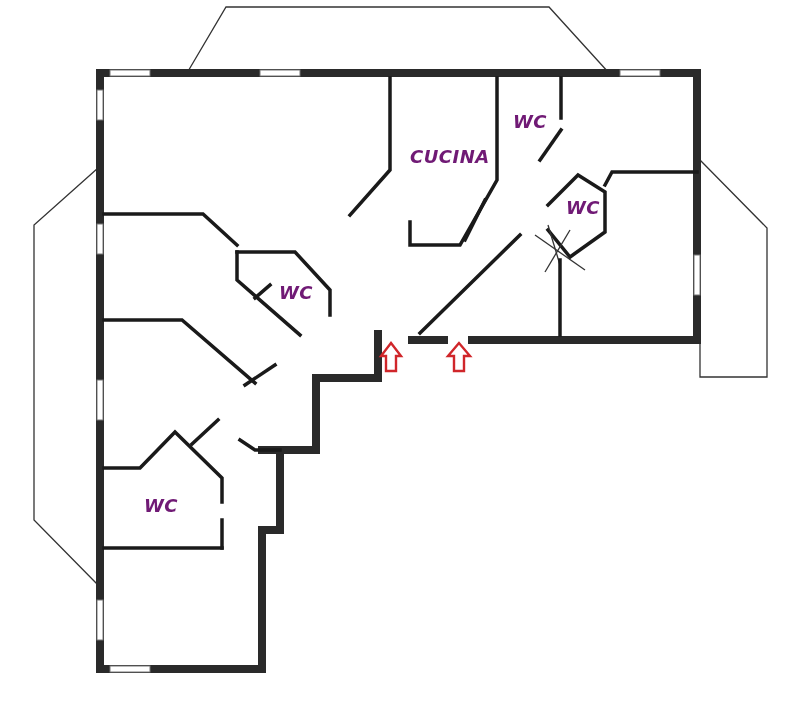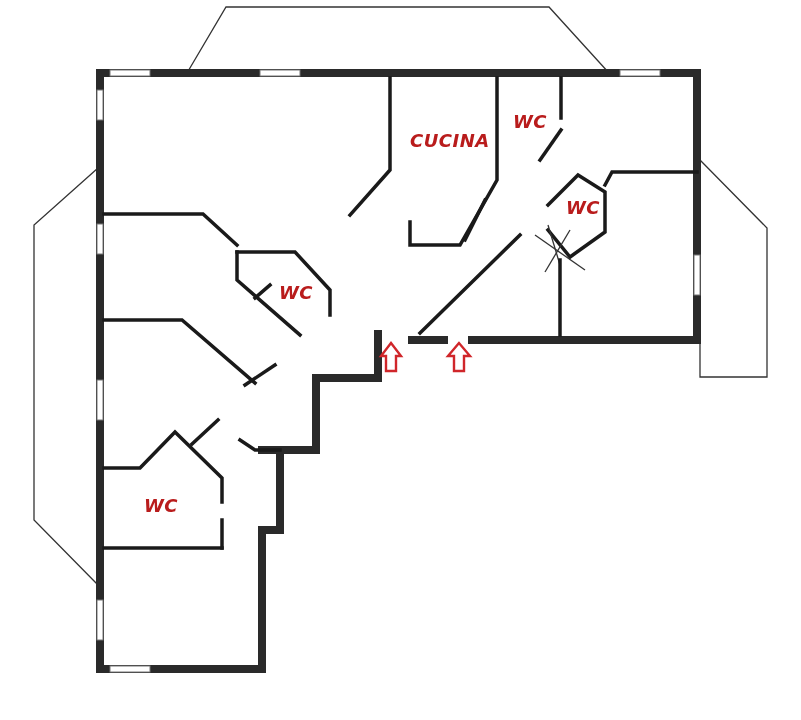--- a/index.html
+++ b/index.html
@@ -3,21 +3,21 @@
 <meta charset="utf-8">
 <style>
   html, body { margin: 0; padding: 0; background: #ffffff; }
   body { width: 801px; height: 720px; position: relative; overflow: hidden; font-family: "DejaVu Sans", sans-serif; }
   svg { position: absolute; left: 0; top: 0; }
   .wall { stroke: #1a1a1a; fill: none; stroke-linecap: square; }
   .thick { stroke-width: 8; stroke: #2a2a2a; }
   .inner { stroke-width: 3.5; }
   .thin { stroke-width: 1.3; stroke: #333; fill: none; }
   .window { stroke: #777; stroke-width: 1; fill: #fff; }
-  .label { position: absolute; font-family: "DejaVu Sans", sans-serif; font-style: italic; font-weight: bold; font-size: 18px; color: #b91c1c; letter-spacing: 0.5px; }
+  .label { position: absolute; font-family: "DejaVu Sans", sans-serif; font-style: italic; font-weight: bold; font-size: 18px; color: #701a75; letter-spacing: 0.5px; }
 </style>
 </head>
 <body>
 
 <svg width="801" height="720" viewBox="0 0 801 720">
 
   <g>
     <polyline class="thin" points="187,73 226,7 549,7 609,73"></polyline>
     <polyline class="thin" points="98,168 34,225 34,520 98,585"></polyline>
     <polyline class="thin" points="700,160 767,228 767,377 700,377 700,340"></polyline>
@@ -69,17 +69,17 @@
     <line class="wall inner" x1="192" y1="444" x2="218" y2="420"></line>
     <polyline class="wall inner" points="240,440 255,450 280,450"></polyline>
   </g>
 
   <g fill="#fff" stroke="#d0262a" stroke-width="2.4">
     <path d="M391,343 L381,356 L386,356 L386,371 L396,371 L396,356 L401,356 Z"></path>
     <path d="M459,343 L448,356 L454,356 L454,371 L464,371 L464,356 L470,356 Z"></path>
   </g>
 </svg>
 
-<div class="label" style="left:410px; top:130px;">CUCINA</div>
+<div class="label" style="left:410px; top:146px;">CUCINA</div>
 <div class="label" style="left:513px; top:111px;">WC</div>
 <div class="label" style="left:566px; top:197px;">WC</div>
 <div class="label" style="left:279px; top:282px;">WC</div>
 <div class="label" style="left:144px; top:495px;">WC</div>
 
 </body></html>

